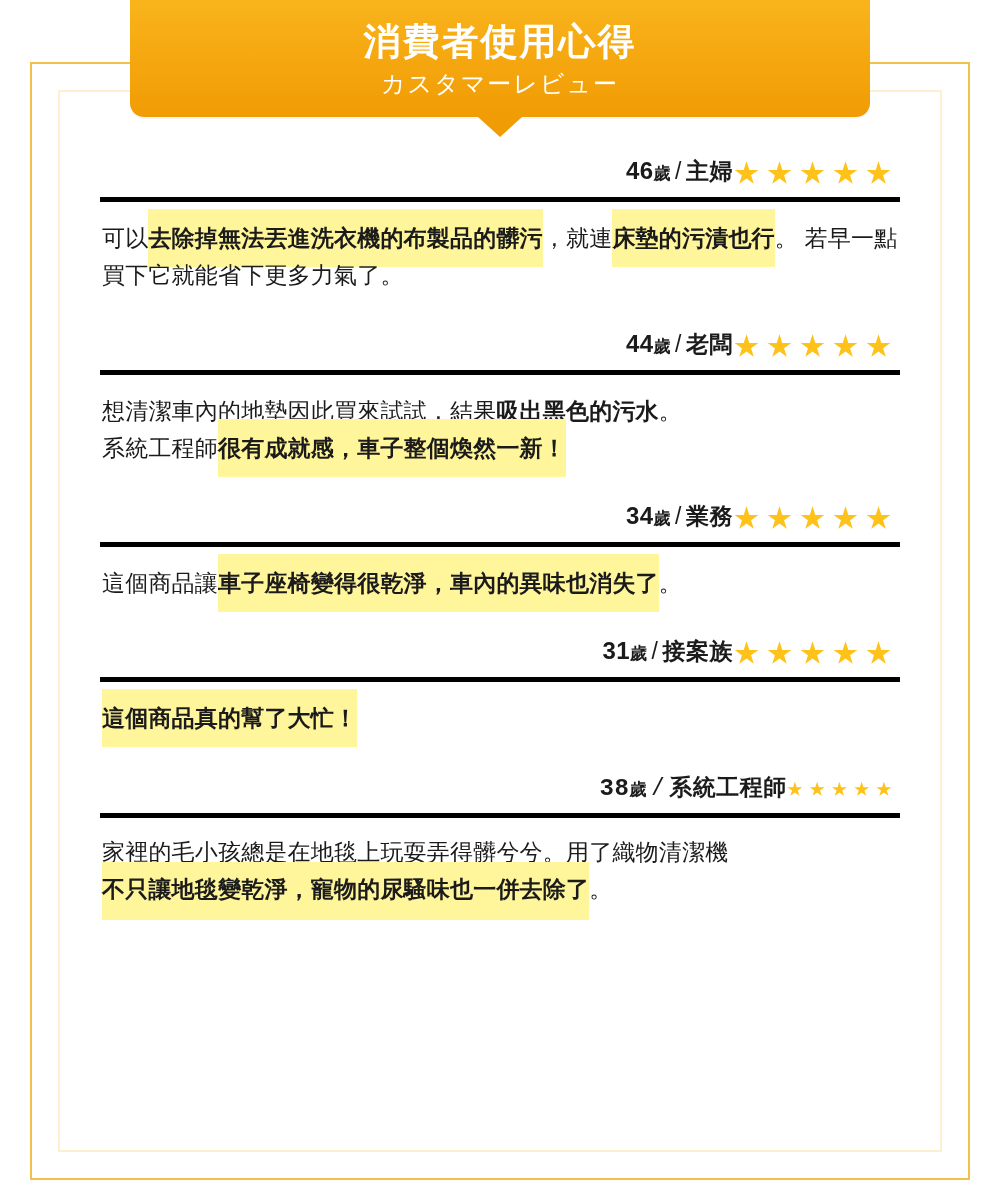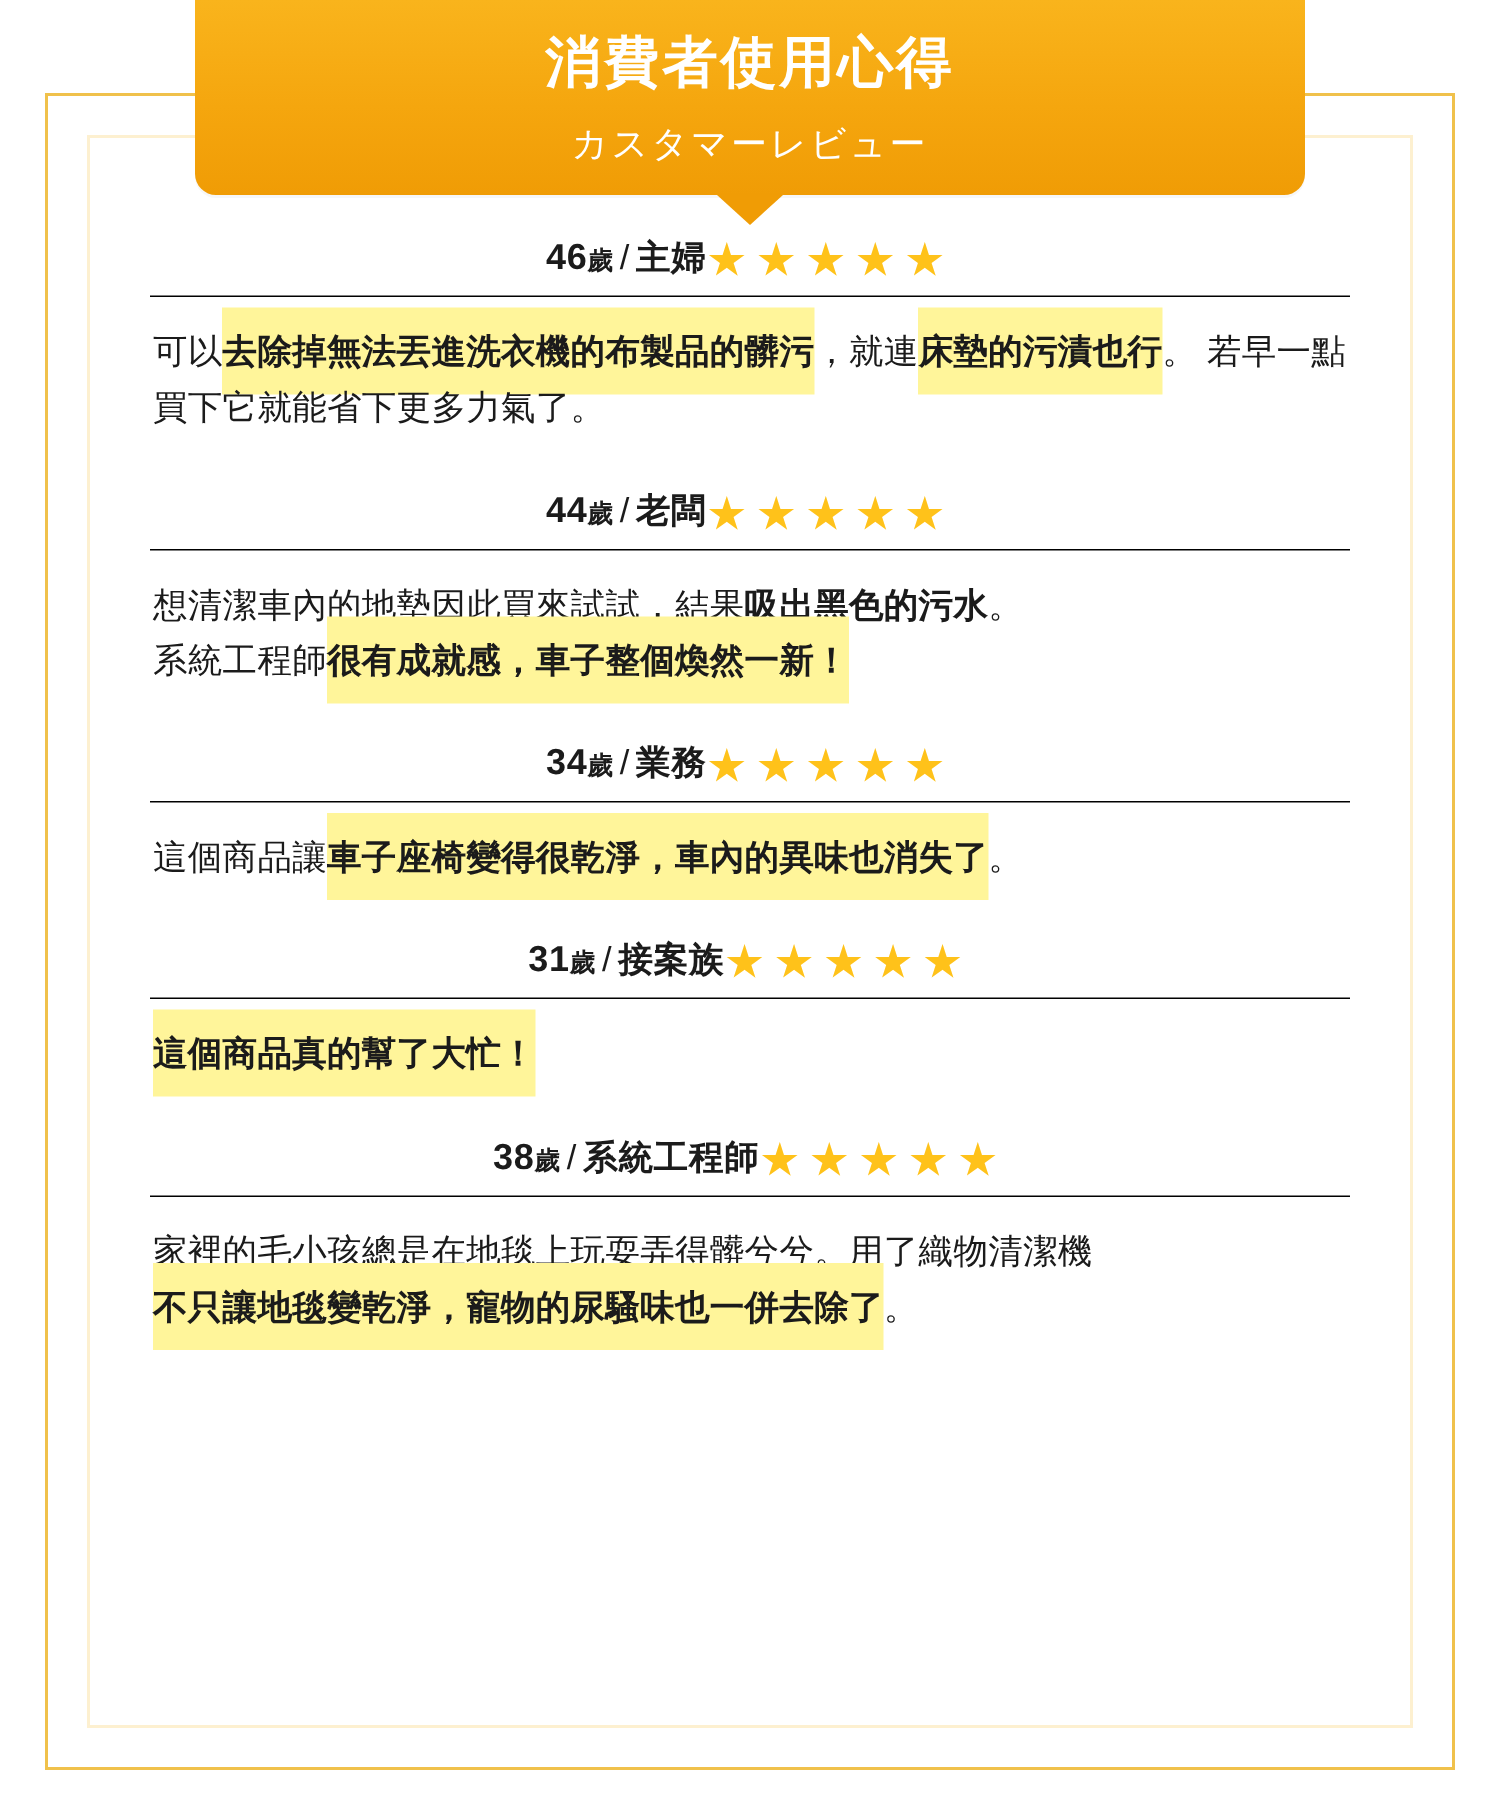--- a/index.html
+++ b/index.html
@@ -52,21 +52,21 @@
     padding: 22px 0 20px 0;
     text-align: center;
     box-shadow: 0 2px 0 rgba(0,0,0,0.03);
   }
   .ribbon-title {
     color: #ffffff;
     font-size: 37px;
     font-weight: bold;
     letter-spacing: 2px;
     line-height: 1.1;
-    margin-bottom: 21px;
+    margin-bottom: 8px;
   }
   .ribbon-sub {
     color: #ffffff;
     font-size: 24px;
     letter-spacing: 2px;
     line-height: 1.1;
   }
   .ribbon-notch {
     position: absolute;
     left: 50%;
@@ -82,28 +82,28 @@
   
   .reviews {
     position: absolute;
     left: 100px;
     top: 156px;
     width: 800px;
   }
   .review {
     margin-bottom: 34px;
   }
-  .review:last-child { margin-bottom: 0; }
+  .review:last-child { margin-bottom: 0; font-family: Liberation Mono, monospace; }
 
   .review-head {
     display: flex;
     align-items: flex-end;
-    justify-content: center;
+    justify-content: flex-end;
     padding: 0 2px 10px 2px;
-    border-bottom: 1px solid #000000;
+    border-bottom: 5px solid #000000;
   }
   .reviewer {
     font-size: 23px;
     font-weight: bold;
     color: #1b1b1b;
     letter-spacing: 0.5px;
     white-space: nowrap;
   }
   .reviewer .age-num { font-size: 24px; }
   .reviewer .age-unit { font-size: 17px; }

